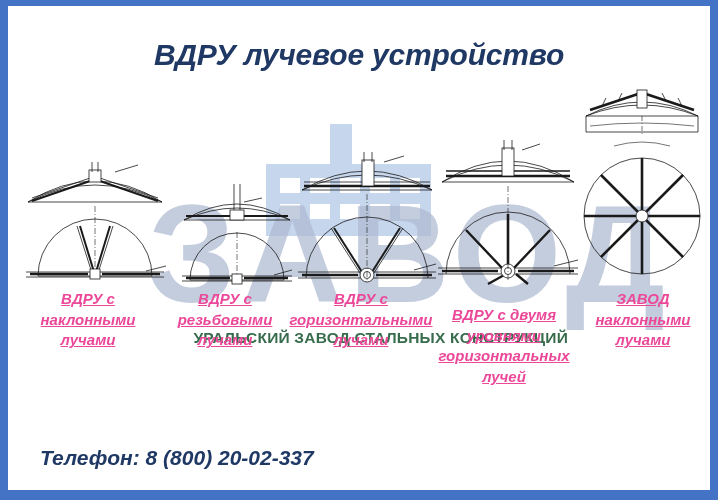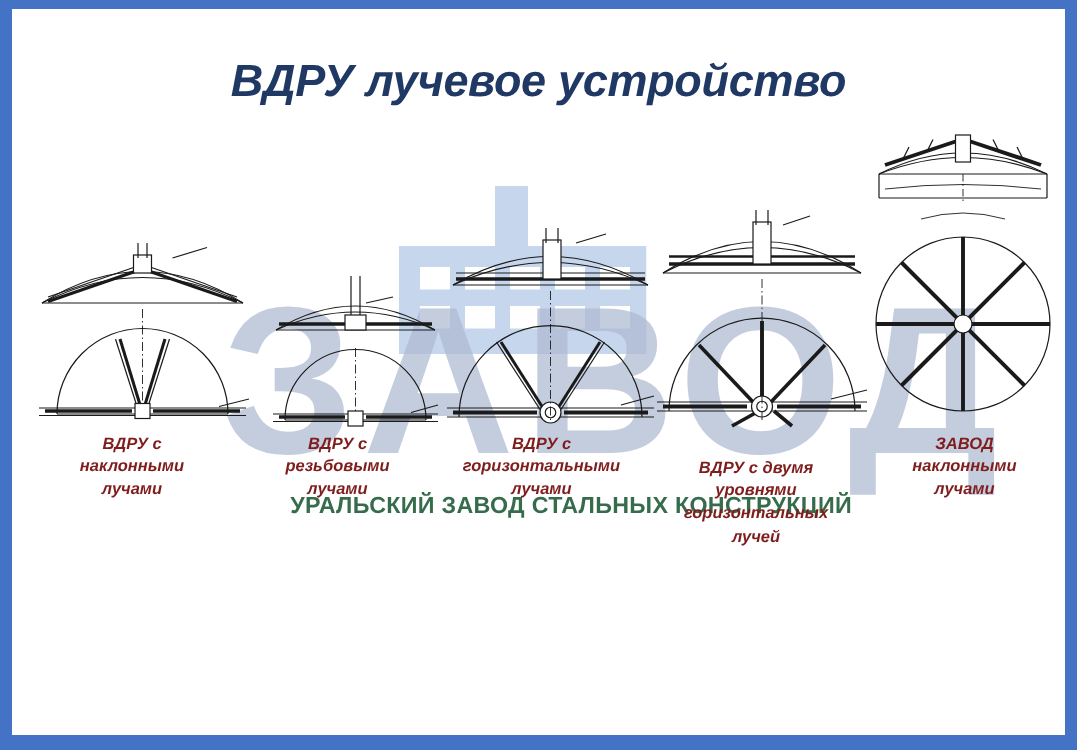--- a/index.html
+++ b/index.html
@@ -80,25 +80,26 @@
 
   
   #captions{
     position:absolute;
     left:0; top:283px;
     width:702px; height:80px;
   }
   .cap{
     position:absolute;
     text-align:center;
-    font-size:11px;
+    font-size:15px;
     font-weight:bold;
     font-style:italic;
-    color:#7f1d1d;
+    color:#ec4899;
     line-height:1.38;
+    text-decoration:underline;
   }
   .cap span{ display:block; white-space:nowrap; }
   #cap0{ left:10px;  width:140px; }
   #cap1{ left:152px; width:130px; }
   #cap2{ left:280px; width:146px; }
   #cap3{ left:422px; width:148px;margin-top:16px; }
   #cap4{ left:572px; width:126px; }
 
   
   #footer{
@@ -323,15 +324,16 @@
       <span>лучей</span>
     </div>
     <div class="cap" id="cap4">
       <span>ЗАВОД</span>
       <span>наклонными</span>
       <span>лучами</span>
     </div>
   </div>
 
   <div id="footer">
+    <div class="foot" id="phone">Телефон: 8 (800) 20-02-337</div>
   </div>
 
 </div>
 
 </body></html>

